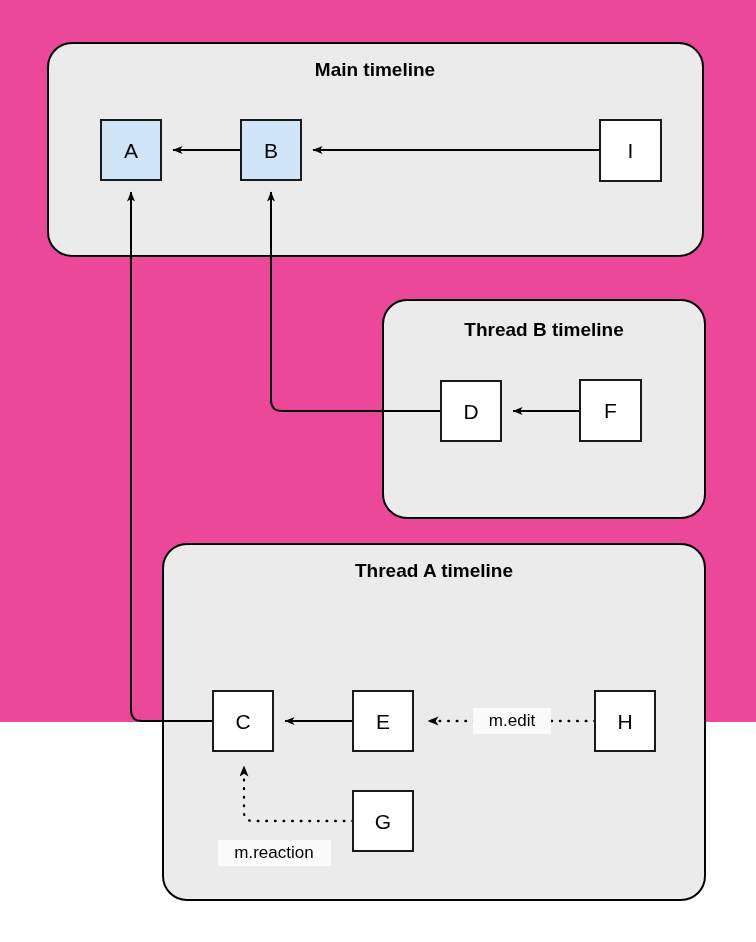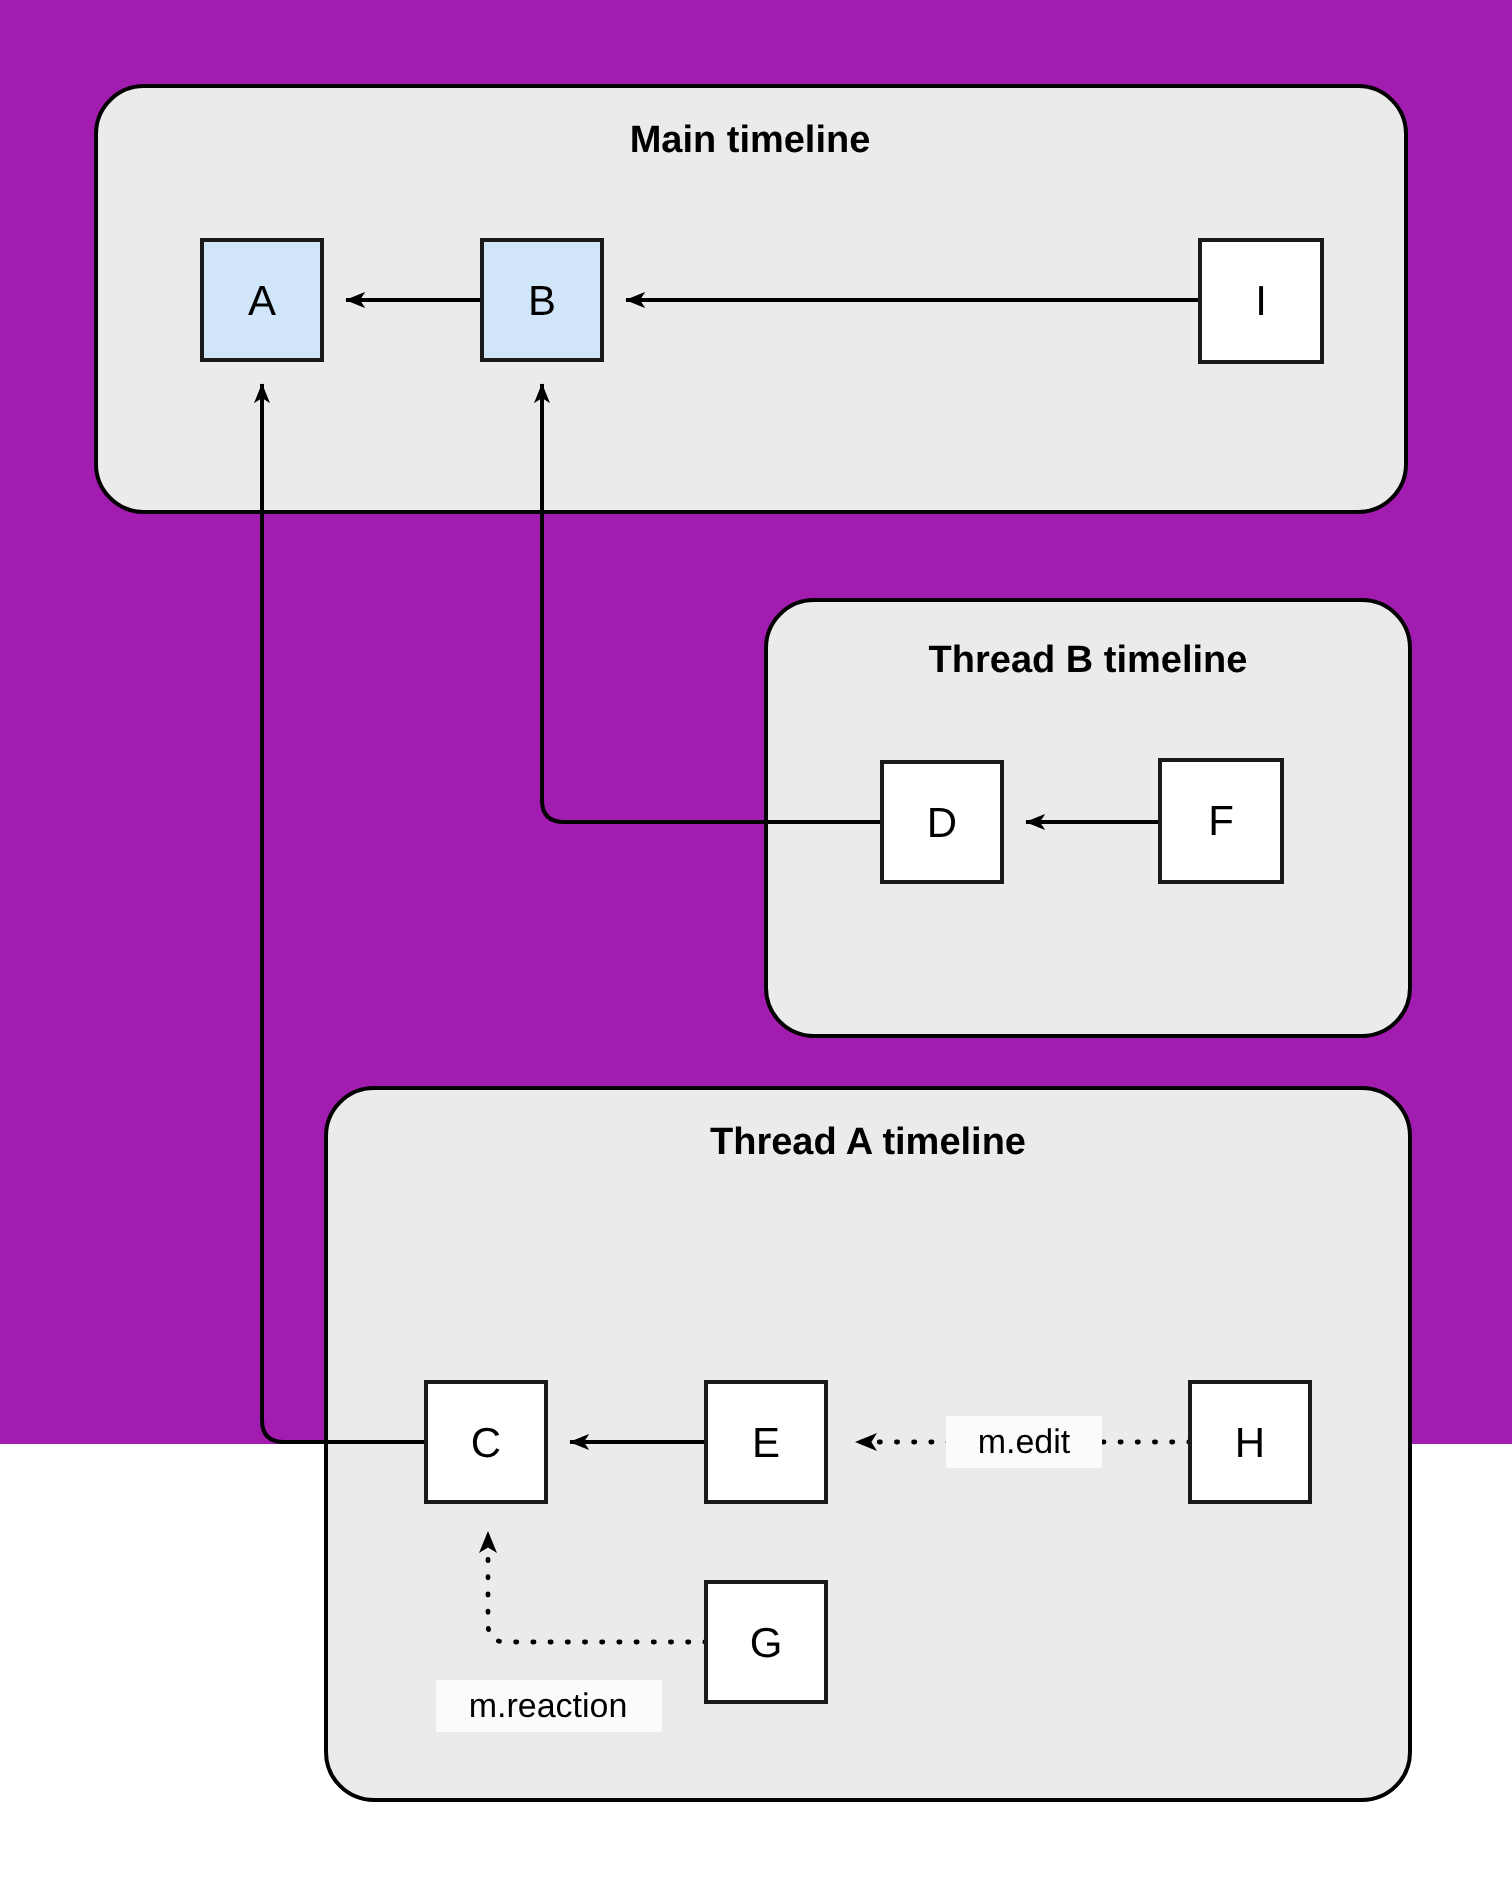--- a/index.html
+++ b/index.html
@@ -10,21 +10,21 @@
   body {
     width: 756px;
     height: 942px;
     font-family: "Liberation Sans", sans-serif;
     overflow: hidden;
   }
   #canvas {
     position: relative;
     width: 756px;
     height: 722px;
-    background: #a21caf;
+    background: #ec4899;
   }
   svg#diagram {
     position: absolute;
     left: 0;
     top: 0;
     width: 756px;
     height: 942px;
   }
   .group-rect {
     fill: #ebebeb;

